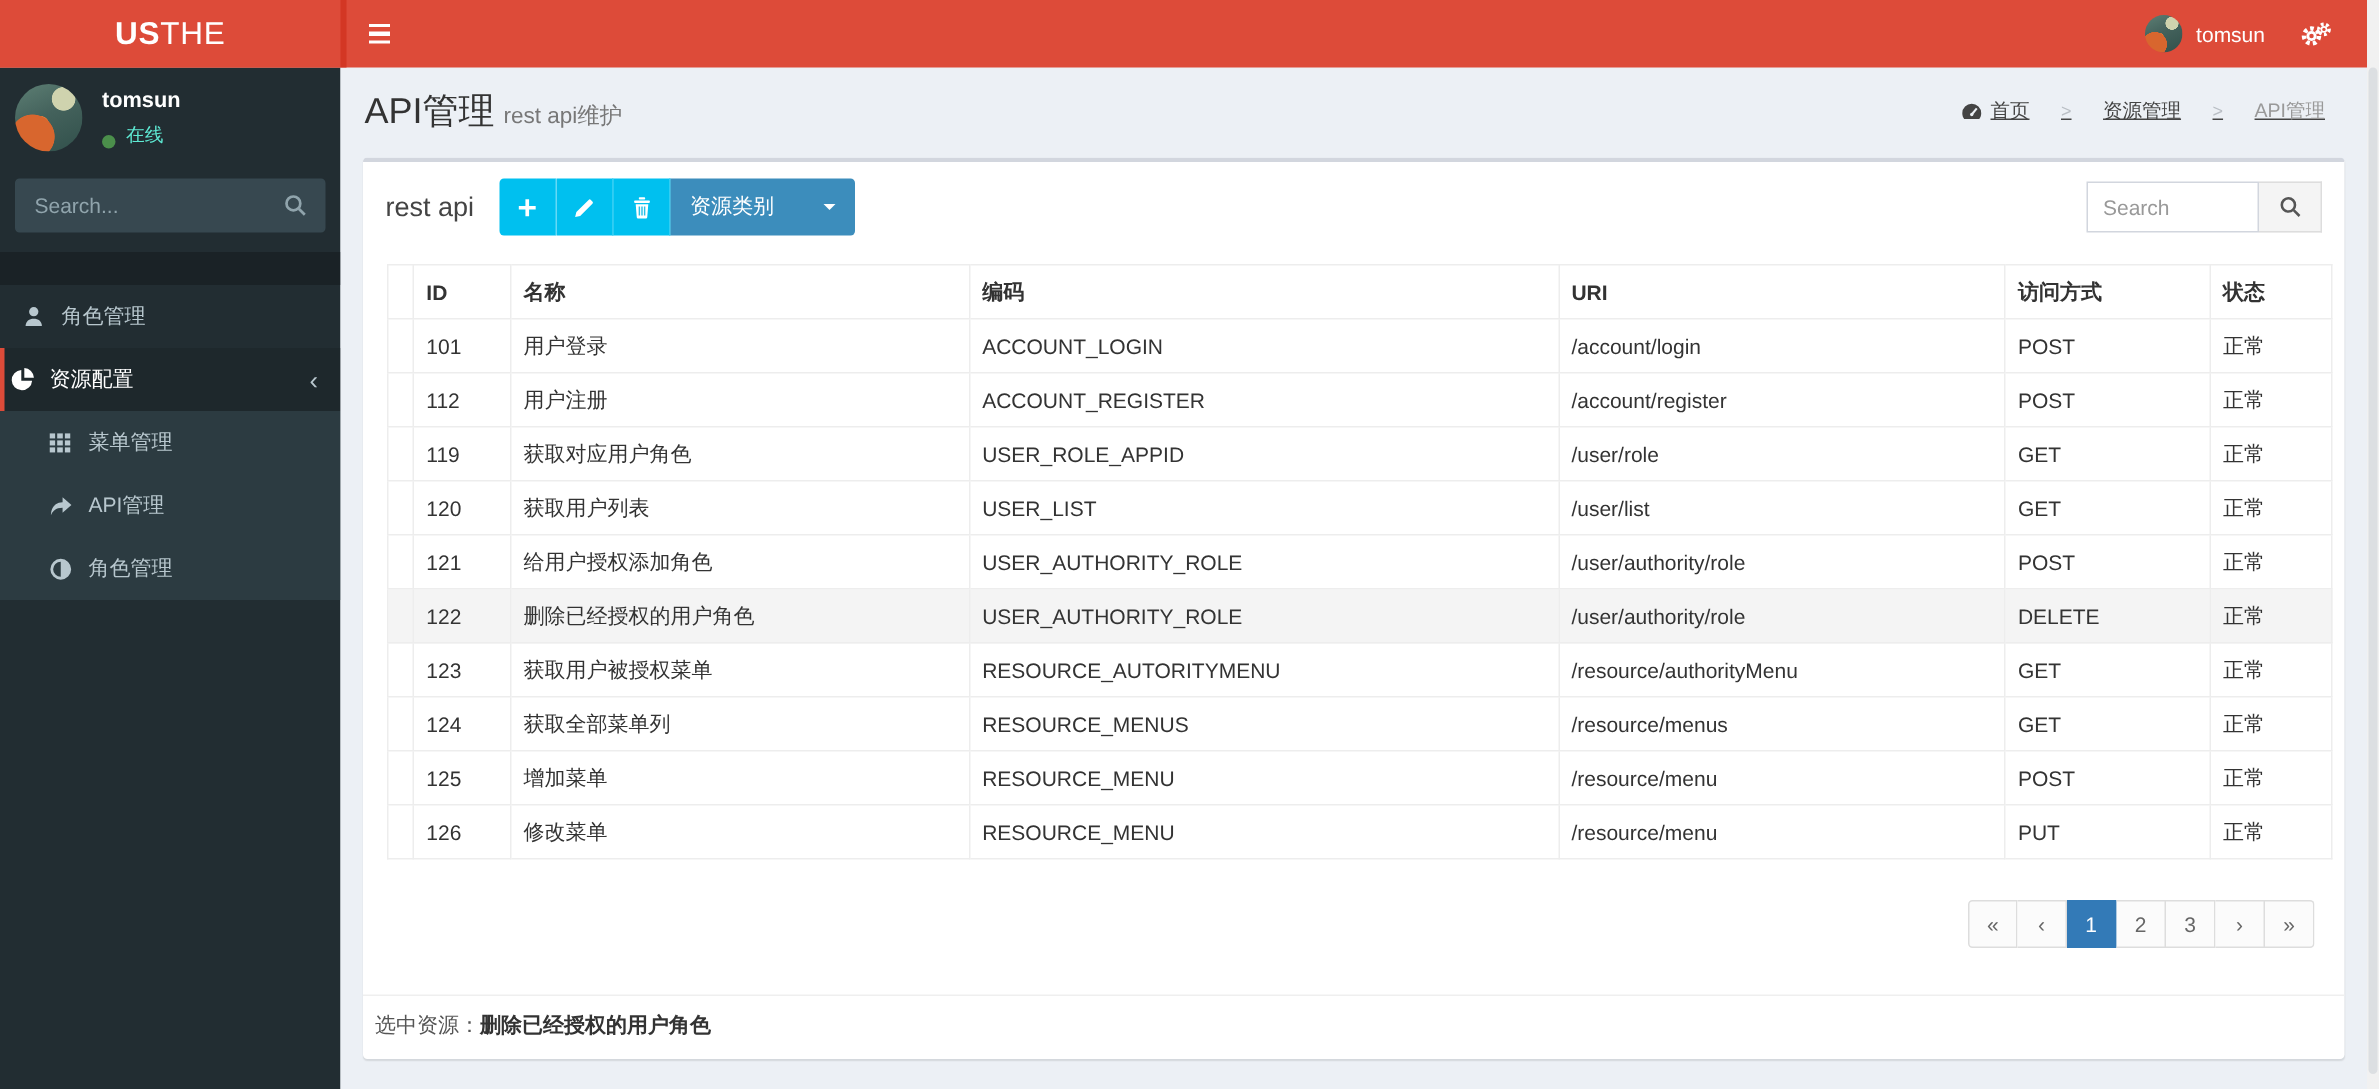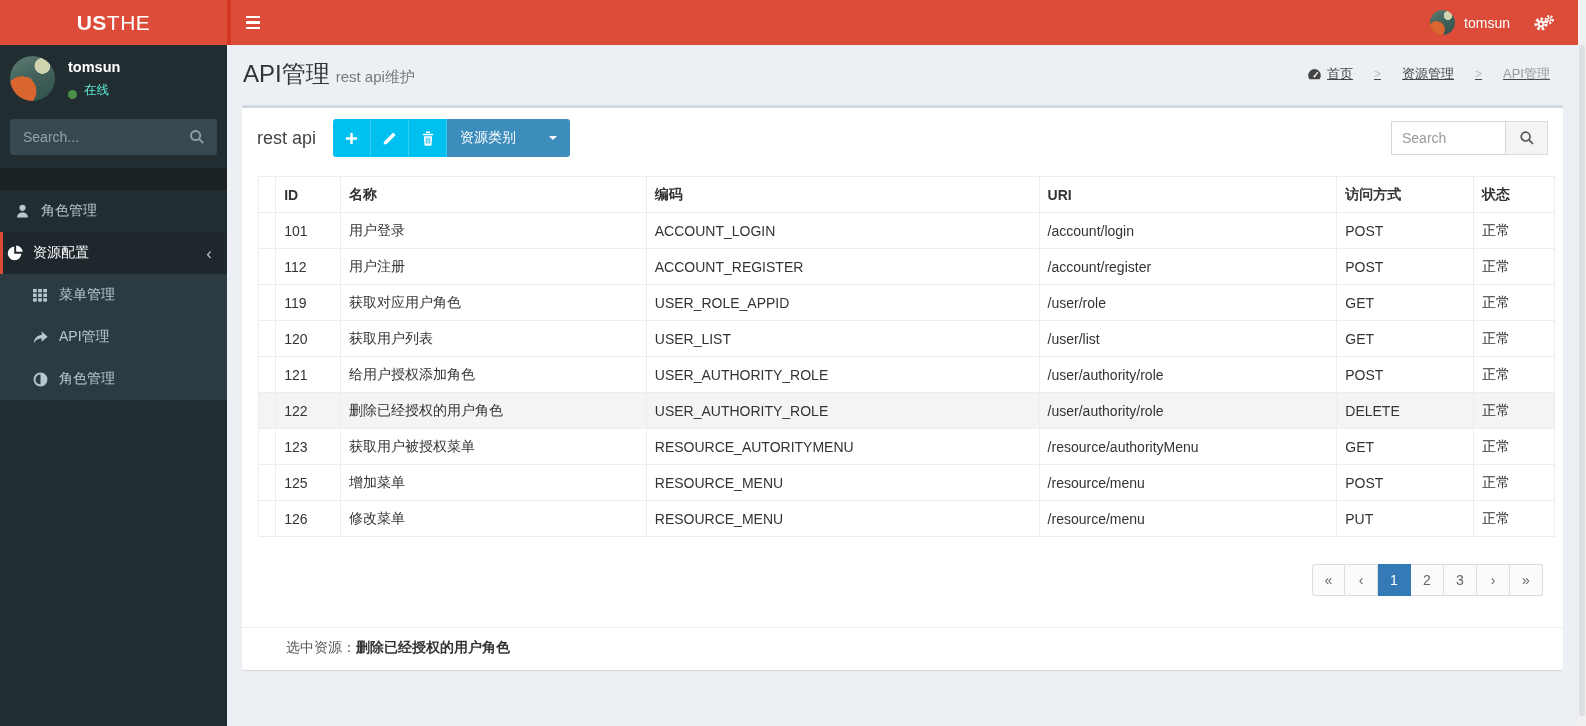--- a/index.html
+++ b/index.html
@@ -83,21 +83,21 @@
   col.c-lead{width:15px;} col.c-id{width:64px;} col.c-name{width:302px;} col.c-code{width:388px;} col.c-uri{width:294px;} col.c-method{width:135px;} col.c-status{width:80px;}
   
   .pagination-row { display:flex; justify-content:flex-end; padding:27px 12px 31px 0; }
   .pagination { display:flex; list-style:none; }
   .page-btn { min-width:33px; height:32px; padding:0 11px; display:flex; align-items:center; justify-content:center; background:#fbfbfb; border:1px solid #ddd; border-left:none; color:#666; font-size:14px; cursor:pointer; }
   .page-btn:first-child { border-left:1px solid #ddd; border-radius:3px 0 0 3px; }
   .page-btn:last-child { border-radius:0 3px 3px 0; }
   .page-btn.active { background:#337ab7; border-color:#337ab7; color:#fff; }
   
   .box-footer { border-top:1px solid #efefef; padding:11px 15px 13px 8px; font-size:14px; }
-  .box-footer .lbl { color:#555;margin-left:36px; }
+  .box-footer .lbl { color:#555; }
   .box-footer .val { font-weight:bold; color:#333; }
   
   .scrollbar { position:absolute; top:0; right:0; bottom:0; width:8px; background:#f1f1f1; z-index:40; }
   .scrollbar .thumb { position:absolute; top:45px; bottom:10px; left:1px; right:1px; background:#dcdfe2; border-radius:3px; }
   svg { display:block; }
 </style>
 </head>
 <body>
 
 <div class="navbar">
@@ -371,20 +371,29 @@
               <td></td>
               <td>123</td>
               <td>获取用户被授权菜单</td>
               <td>RESOURCE_AUTORITYMENU</td>
               <td>/resource/authorityMenu</td>
               <td>GET</td>
               <td>正常</td>
             </tr>
             <tr>
               <td></td>
+              <td>124</td>
+              <td>获取全部菜单列</td>
+              <td>RESOURCE_MENUS</td>
+              <td>/resource/menus</td>
+              <td>GET</td>
+              <td>正常</td>
+            </tr>
+            <tr>
+              <td></td>
               <td>125</td>
               <td>增加菜单</td>
               <td>RESOURCE_MENU</td>
               <td>/resource/menu</td>
               <td>POST</td>
               <td>正常</td>
             </tr>
             <tr>
               <td></td>
               <td>126</td>

